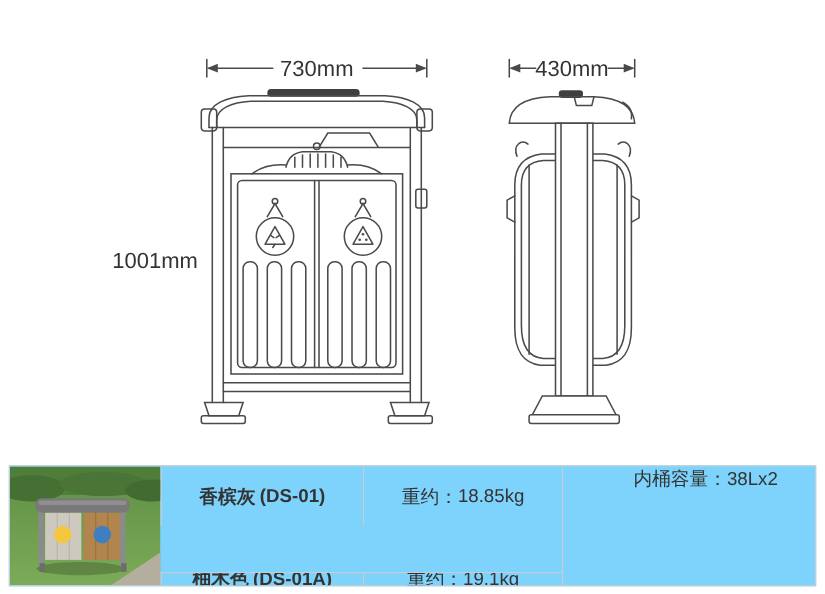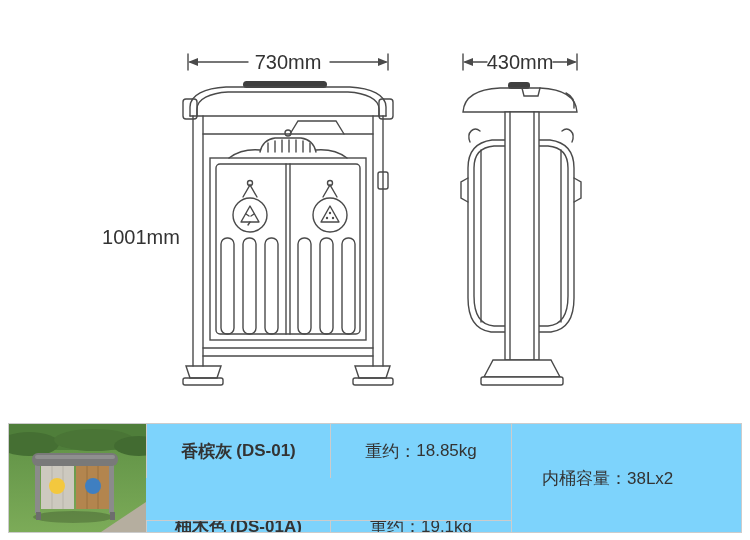--- a/index.html
+++ b/index.html
@@ -18,21 +18,21 @@
   }
   .cell{border-left:1px solid #ccc;display:flex;align-items:center;justify-content:center;
     font-size:17px;color:#333;overflow:hidden;}
   .row2{border-top:1px solid #ccc;margin-top:42px;}
   .photo-cell{grid-column:1;grid-row:1/3;border-left:none;padding:0;}
   .photo-cell svg{display:block;width:100%;height:100%;}
   .name1{grid-column:2;grid-row:1;}
   .weight1{grid-column:3;grid-row:1;}
   .name2{grid-column:2;grid-row:2;}
   .weight2{grid-column:3;grid-row:2;}
-  .capacity-cell{grid-column:4;grid-row:1/3;flex-direction:column;align-items:flex-start;
+  .capacity-cell{grid-column:4;grid-row:1/3;flex-direction:row;align-items:flex-start;
     justify-content:center;padding-left:30px;gap:10px;}
   .cn{font-weight:700;}
   .model{margin-left:4px;font-weight:700;}
   .lbl{font-weight:400;}
   .val{font-weight:400;}
 </style>
 </head>
 <body>
 
 <div class="drawings">

